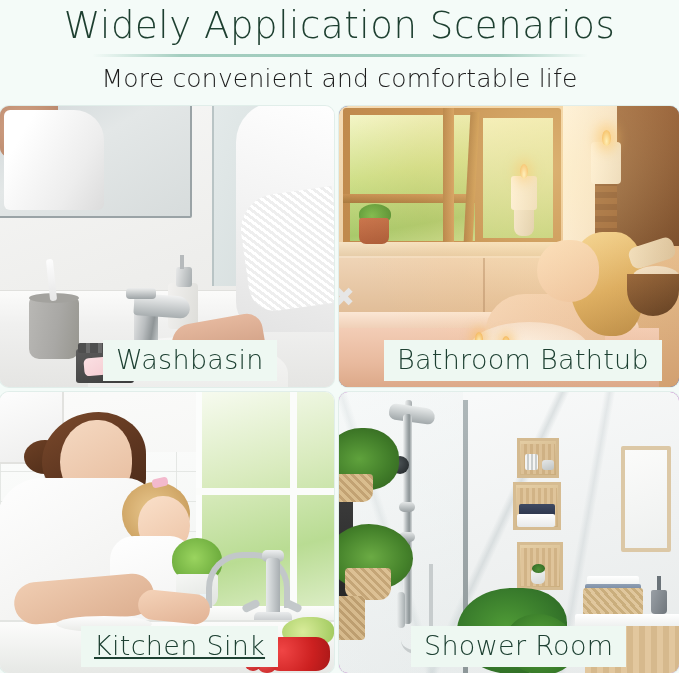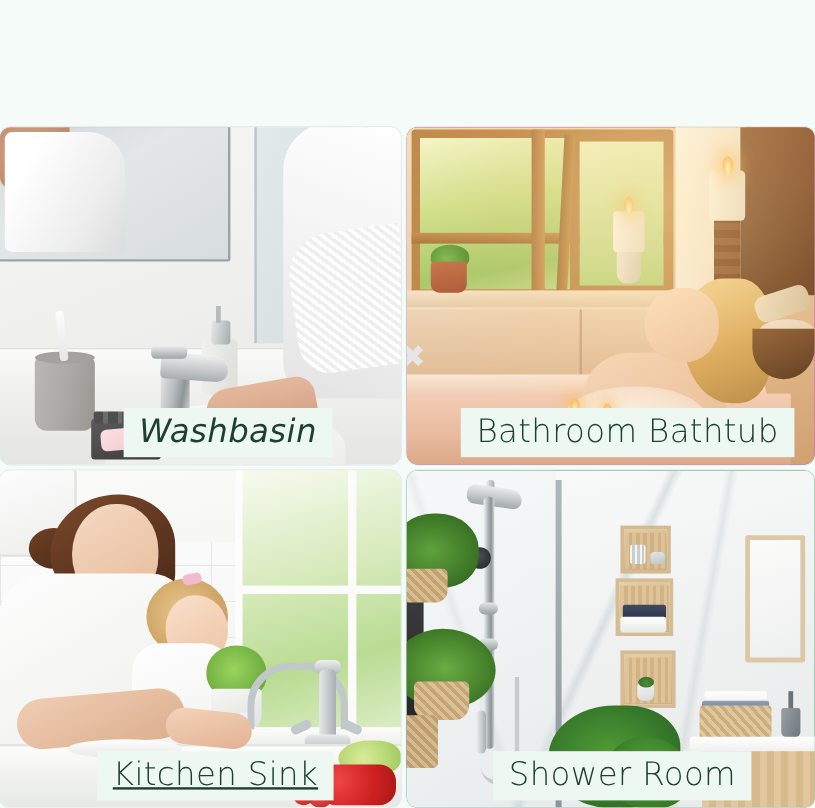--- a/index.html
+++ b/index.html
@@ -96,21 +96,21 @@
     background: #eef8f2;
     color: #1d4032;
     font-family: "DejaVu Sans", sans-serif;
     font-weight: 300;
     font-size: 27px;
     line-height: 37px;
     padding: 1px 13px 3px 13px;
     white-space: nowrap;
     letter-spacing: 0.3px;
   }
-  .cap-washbasin { left: 103px; font-style: italic; }
+  .cap-washbasin { left: 103px; }
   .cap-bathtub   { left: 45px;  }
   .cap-kitchen   { left: 81px; text-decoration: underline;  }
   .cap-shower    { left: 72px;  }
 
   
   .p1 { background: #f3f2f0; }
   .p1-wall {
     position: absolute; inset: 0;
     background: linear-gradient(160deg,#f7f7f6 0%,#eeeeec 55%,#e9e8e5 100%);
   }
@@ -250,21 +250,21 @@
   }
   .p1-hand2 {
     position: absolute; right: 86px; bottom: 10px;
     width: 78px; height: 34px;
     background: linear-gradient(180deg,#dfae93,#c79278);
     border-radius: 20px 14px 16px 22px;
     transform: rotate(-4deg);
   }
 
   
-  .p2 { background: #a21caf; }
+  .p2 { background: #1d4ed8; }
   .p2-base {
     position: absolute; inset: 0;
     background: linear-gradient(160deg,#f6ddb8 0%,#eccfa6 38%,#e2b98c 70%,#d2a070 100%);
   }
   .p2-window {
     position: absolute; left: 4px; top: 2px;
     width: 218px; height: 140px;
     background: linear-gradient(170deg,#f4f6c8 0%,#cfe08a 40%,#a8c96b 75%,#cfe39a 100%);
     border: 7px solid #c08a4d;
     border-radius: 3px;
@@ -661,21 +661,21 @@
     border-radius: 50% 40% 45% 50%;
   }
   .p3-plate {
     position: absolute; left: 56px; top: 224px;
     width: 96px; height: 16px;
     background: linear-gradient(180deg,#fdfdfd,#e9eae7);
     border-radius: 50%;
   }
 
   
-  .p4 { background: #15803d; }
+  .p4 { background: #a21caf; }
   .p4-base {
     position: absolute; inset: 0;
     background: linear-gradient(165deg,#fafbfb 0%,#f0f2f2 50%,#e7eaea 100%);
   }
   .p4-marble {
     position: absolute; inset: 0;
     background:
       linear-gradient(115deg, rgba(205,212,214,0) 46%, rgba(198,206,208,.55) 47.5%, rgba(205,212,214,0) 49%),
       linear-gradient(72deg, rgba(200,208,210,0) 20%, rgba(194,203,205,.4) 21.5%, rgba(200,208,210,0) 23%),
       linear-gradient(100deg, rgba(200,208,210,0) 68%, rgba(192,201,204,.35) 69.5%, rgba(200,208,210,0) 71%);
@@ -908,20 +908,25 @@
     position: absolute; left: 318px; top: 184px;
     width: 4px; height: 18px;
     background: #6b7379;
   }
 </style>
 </head>
 <body>
 
 <div class="page">
 
+  <div class="header">
+    <div class="title">Widely Application Scenarios</div>
+    <div class="title-rule"></div>
+    <div class="subtitle">More convenient and comfortable life</div>
+  </div>
 
   <div class="grid">
 
     <div class="panel p1">
       <div class="scene">
         <div class="p1-wall"></div>
         <div class="p1-mirror">
           <div class="p1-skin-refl"></div>
           <div class="p1-robe-refl"></div>
         </div>

